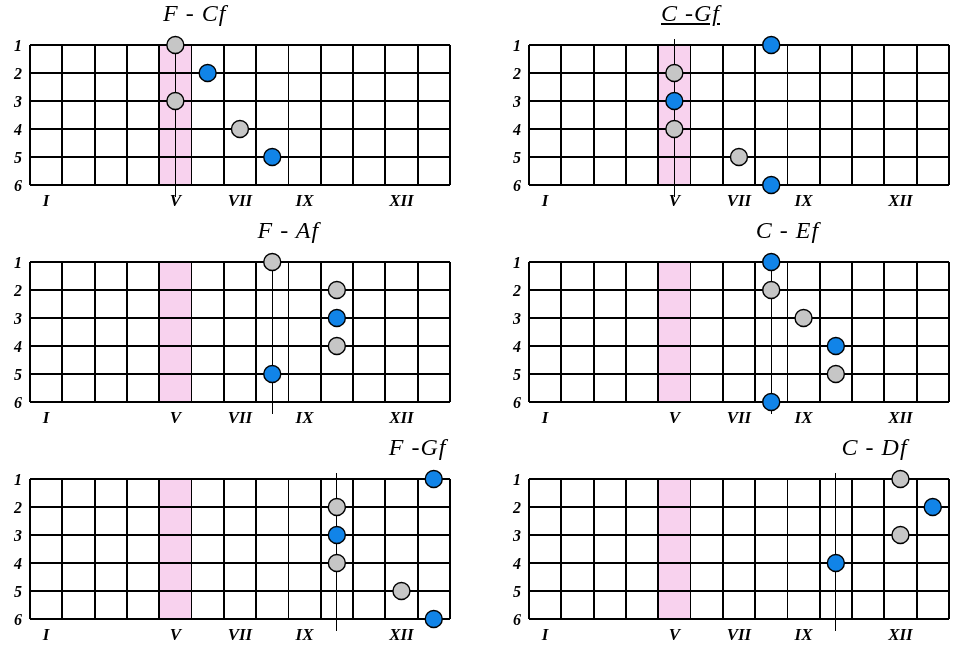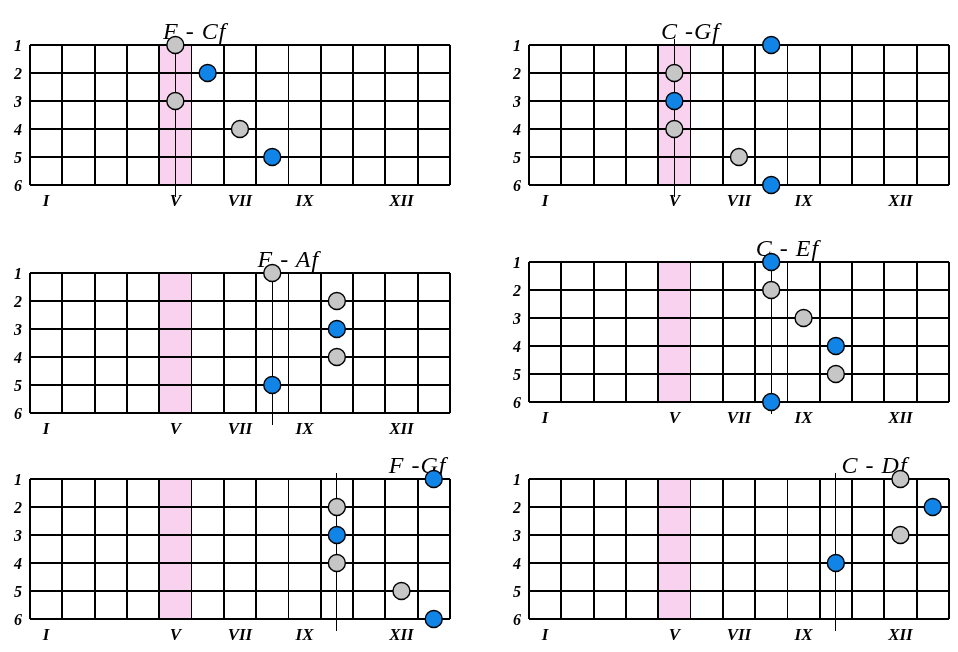--- a/index.html
+++ b/index.html
@@ -9,26 +9,26 @@
     font-family:"Liberation Serif","DejaVu Serif",serif;
     color:#000;
   }
   #sheet {
     position:relative; width:958px; height:652px;
     background:#ffffff; overflow:hidden;
   }
   .cell { position:absolute; width:470px; height:217px; }
   .c0 { left:0;   top:0;    }
   .c1 { left:499px; top:0;    }
-  .c2 { left:0;   top:217px;margin-top:11px; }
+  .c2 { left:0;   top:217px; }
   .c3 { left:499px; top:217px; }
   .c4 { left:0;   top:434px; }
   .c5 { left:499px; top:434px; }
   .title {
-    position:absolute; top:18px; transform:translateX(-50%);
+    position:absolute; top:0; transform:translateX(-50%);
     font-style:italic; font-weight:500; font-size:24px;
     white-space:nowrap; letter-spacing:1px;text-align:right;
   }
   svg.board { position:absolute; left:0; top:0; width:470px; height:217px; }
   .string-label { font-family:"Liberation Serif","DejaVu Serif",serif; font-style:italic; font-weight:700; font-size:16px; }
   .numeral      { font-family:"Liberation Serif","DejaVu Serif",serif; font-style:italic; font-weight:700; font-size:17px; }
 </style>
 </head>
 <body>
 
@@ -74,21 +74,21 @@
         <text x="401.45" y="206" text-anchor="middle" class="numeral">XII</text>
         <circle cx="175.35" cy="45" r="8.5" fill="#C6C6C6" stroke="#000000" stroke-width="1.4"></circle>
         <circle cx="207.64999999999998" cy="73" r="8.5" fill="#1184E8" stroke="#000000" stroke-width="1.4"></circle>
         <circle cx="175.35" cy="101" r="8.5" fill="#C6C6C6" stroke="#000000" stroke-width="1.4"></circle>
         <circle cx="239.95" cy="129" r="8.5" fill="#C6C6C6" stroke="#000000" stroke-width="1.4"></circle>
         <circle cx="272.25" cy="157" r="8.5" fill="#1184E8" stroke="#000000" stroke-width="1.4"></circle>
       </svg>
   </section>
 
   <section class="cell c1">
-    <h2 class="title" style="left: 191.5px;">C -Gf</h2>
+    <h2 class="title" style="left: 191.5px; text-decoration: underline;">C -Gf</h2>
     <svg class="board" viewBox="0 0 470 217">
         <rect x="159.2" y="45" width="32.3" height="140" fill="#F8D2EE"></rect>
         <g stroke="#000000" stroke-width="1.8" shape-rendering="crispEdges">
           <line x1="30" y1="45" x2="30" y2="185"></line>
           <line x1="62.3" y1="45" x2="62.3" y2="185"></line>
           <line x1="94.6" y1="45" x2="94.6" y2="185"></line>
           <line x1="126.89999999999999" y1="45" x2="126.89999999999999" y2="185"></line>
           <line x1="159.2" y1="45" x2="159.2" y2="185"></line>
           <line x1="191.5" y1="45" x2="191.5" y2="185"></line>
           <line x1="223.79999999999998" y1="45" x2="223.79999999999998" y2="185"></line>

